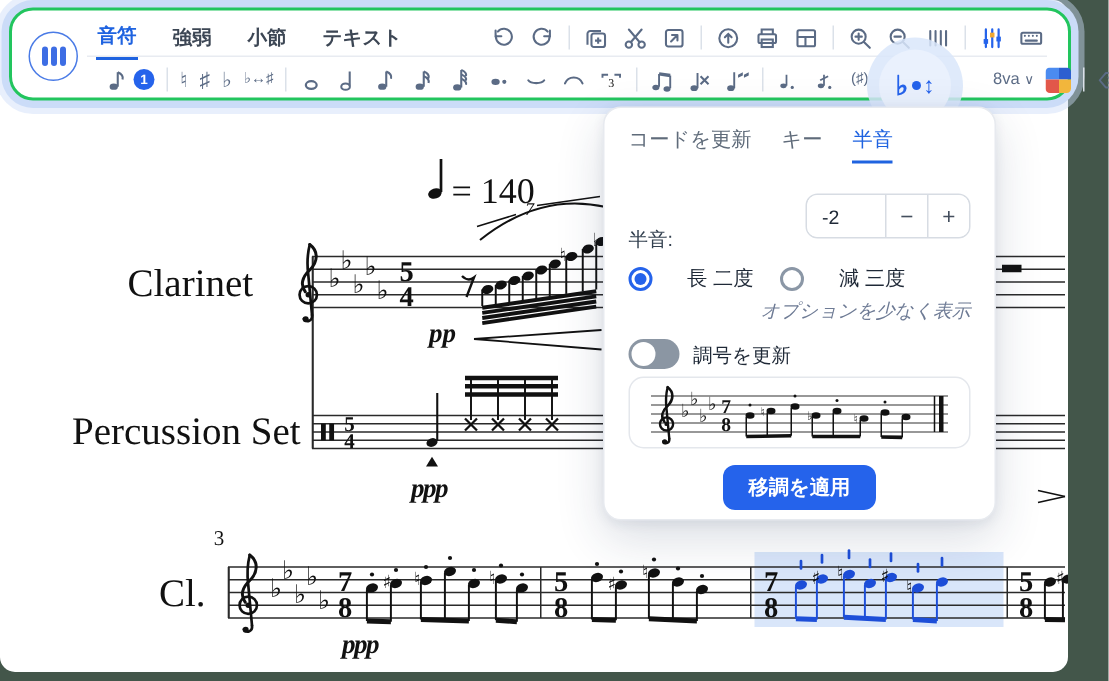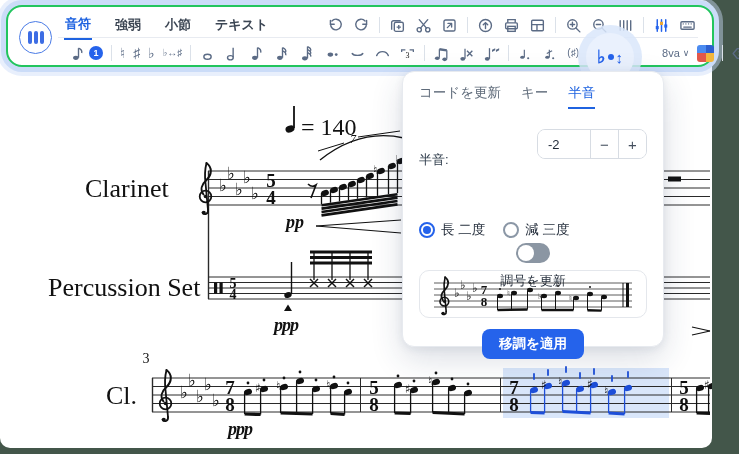--- a/index.html
+++ b/index.html
@@ -59,26 +59,26 @@
   .p-tab.active { color:#1f63e0; font-weight:normal; border-bottom:2.5px solid #1f63e0; }
   .semi-row { display:flex; align-items:center; justify-content:space-between; margin-bottom:8px; }
   .semi-label { font-size:13px; color:#33404f;margin-top:32px; }
   .stepper { display:flex; align-items:stretch; border:1px solid #d7dce3; border-radius:8px; overflow:hidden; height:30px; width:110px; }
   .stepper input { width:52px; border:none; outline:none; font-size:13px; padding:0 10px;
                    font-family:"Liberation Sans",sans-serif; color:#1f2937; }
   .step-btn { width:29px; display:flex; align-items:center; justify-content:center; font-size:15px;
               color:#444f5e; border-left:1px solid #d7dce3; cursor:pointer; background:#fff; }
   .interval-label { font-size:13px; color:#33404f; margin-bottom:4px; }
   .radio-row { display:flex; gap:18px; align-items:center; margin-bottom:4px; }
-  .radio { display:flex; gap:6px; align-items:center; font-size:13.5px; color:#1f2937; cursor:pointer;margin-top:44px; }
+  .radio { display:flex; gap:23px; align-items:center; font-size:13.5px; color:#1f2937; cursor:pointer; }
   .rdot { width:16px; height:16px; border-radius:50%; border:2px solid #8b97a6; background:#fff; position:relative; flex:0 0 auto; }
   .rdot.sel { border-color:#2563eb; }
   .rdot.sel::after { content:""; position:absolute; left:2px; top:2px; width:8px; height:8px; border-radius:50%; background:#2563eb; }
   .less-link { text-align:right; font-size:12.5px; font-style:italic; color:#6e7b95; margin-bottom:8px; cursor:pointer; }
-  .toggle-row { display:flex; align-items:center; gap:9px; height:22px; margin-bottom:5px; font-size:13px; color:#1f2937;flex-direction:column; }
+  .toggle-row { display:flex; align-items:flex-end; gap:9px; height:22px; margin-bottom:5px; font-size:13px; color:#1f2937; }
   .toggle { width:34px; height:20px; border-radius:10px; position:relative; cursor:pointer; flex:0 0 auto; }
   .toggle.off { background:#8b96a3; }
   .toggle.on { background:#2563eb; }
   .toggle::after { content:""; position:absolute; top:2px; width:16px; height:16px; border-radius:50%; background:#fff; }
   .toggle.off::after { left:2px; } .toggle.on::after { right:2px; }
   .preview-box { border:1px solid #e4e7ec; border-radius:10px; height:48px; margin-top:5px; margin-bottom:11px;
                  display:flex; align-items:center; justify-content:center; }
   .apply-btn { display:block; margin:0 auto; background:#2563eb; color:#fff; border:none; border-radius:8px;
                height:30px; padding:0 17px; font-size:13.5px; font-weight:bold; cursor:pointer;
                font-family:"Liberation Sans",sans-serif; }
@@ -596,20 +596,21 @@
     <div class="radio">
       <span class="rdot sel"></span>
       <span>長 二度</span>
     </div>
     <div class="radio">
       <span class="rdot"></span>
       <span>減 三度</span>
     </div>
   </div>
 
+  <div class="less-link">オプションを少なく表示</div>
 
   <div class="toggle-row">
     <div class="toggle off"></div>
     <span>調号を更新</span>
   </div>
 
   <div class="preview-box">
     <svg width="226" height="44" viewBox="0 0 226 44">
       <g stroke="#333" stroke-width="0.8">
         <line x1="14" y1="11" x2="212" y2="11"></line>

